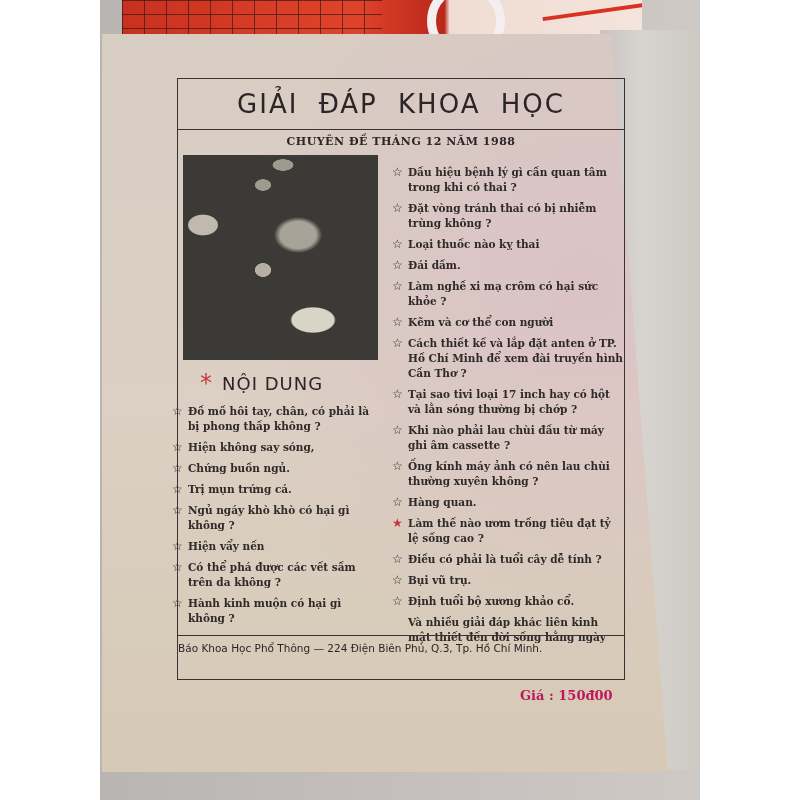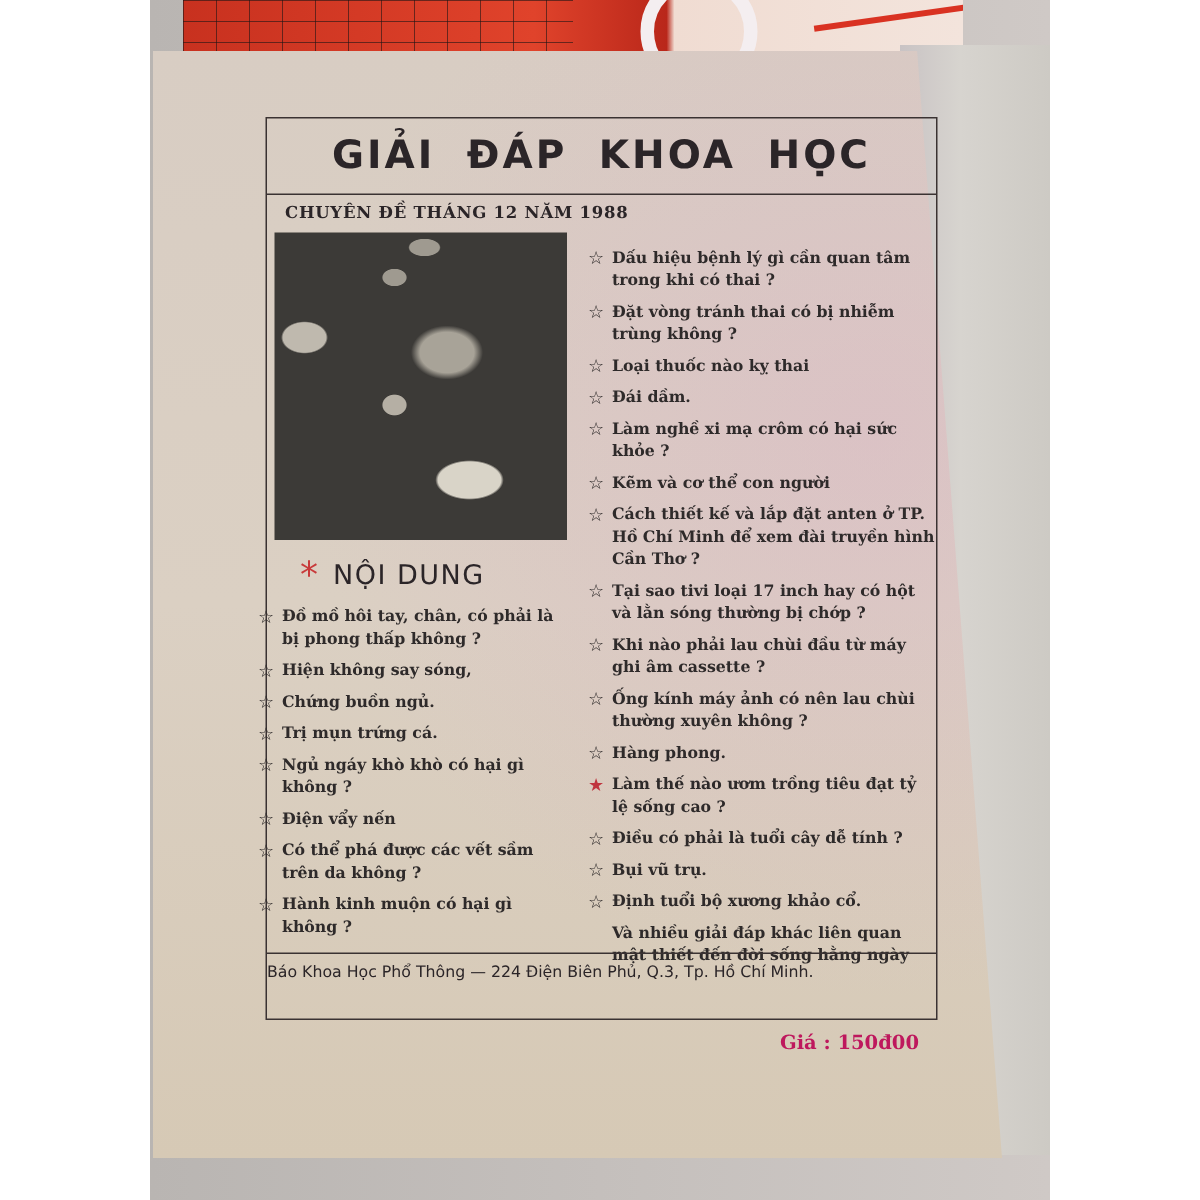--- a/index.html
+++ b/index.html
@@ -43,28 +43,28 @@
       linear-gradient(180deg,#d8cdc3 0%,#dbd0c3 50%,#d6c9b5 100%);
     clip-path:polygon(0 0, 90% 0, 100% 100%, 0 100%);
   }
   .frame {
     position:absolute; left:177px; top:78px; width:446px; height:600px;
     border:1.5px solid #3a3232;
   }
   .title-box {
     position:absolute; left:0; top:0; width:100%; height:50px;
     border-bottom:1.5px solid #3a3232;
-    display:flex; align-items:center; justify-content:center;font-weight:bold;
+    display:flex; align-items:center; justify-content:center;
   }
   .title {
     font-family:"DejaVu Sans", sans-serif;
     font-size:26px; letter-spacing:2px; color:#2b2528; word-spacing:10px;
   }
   .subtitle {
-    position:absolute; left:12px; top:56px; width:100%; 
+    position:absolute; left:0; top:56px; width:100%; text-align:center;
     font-size:11px; font-weight:bold; color:#2b2528; letter-spacing:.5px;
   }
   .flower-photo {
     position:absolute; left:5px; top:76px; width:195px; height:205px;
     background:
       radial-gradient(ellipse 38px 22px at 130px 165px, #d9d4c8 55%, transparent 60%),
       radial-gradient(ellipse 26px 18px at 20px 70px, #bfb9ae 55%, transparent 60%),
       radial-gradient(ellipse 40px 30px at 115px 80px, #a8a398 45%, transparent 60%),
       radial-gradient(ellipse 14px 12px at 80px 115px, #b5afa4 55%, transparent 60%),
       radial-gradient(ellipse 18px 10px at 100px 10px, #9f9a90 55%, transparent 60%),
@@ -139,21 +139,21 @@
     <div class="item">
         <span class="star">☆</span>
         <span>Trị mụn trứng cá.</span>
       </div>
     <div class="item">
         <span class="star">☆</span>
         <span>Ngủ ngáy khò khò có hại gì không ?</span>
       </div>
     <div class="item">
         <span class="star">☆</span>
-        <span>Điện vẩy nến</span>
+        <span>Hiện vẩy nến</span>
       </div>
     <div class="item">
         <span class="star">☆</span>
         <span>Có thể phá được các vết sầm trên da không ?</span>
       </div>
     <div class="item">
         <span class="star">☆</span>
         <span>Hành kinh muộn có hại gì không ?</span>
       </div>
   </div>
@@ -194,39 +194,39 @@
     <div class="item">
         <span class="star">☆</span>
         <span>Khi nào phải lau chùi đầu từ máy ghi âm cassette ?</span>
       </div>
     <div class="item">
         <span class="star">☆</span>
         <span>Ống kính máy ảnh có nên lau chùi thường xuyên không ?</span>
       </div>
     <div class="item">
         <span class="star">☆</span>
-        <span>Hàng phong.</span>
+        <span>Hàng quan.</span>
       </div>
     <div class="item">
         <span class="star red">★</span>
         <span>Làm thế nào ươm trồng tiêu đạt tỷ lệ sống cao ?</span>
       </div>
     <div class="item">
         <span class="star">☆</span>
         <span>Điều có phải là tuổi cây dễ tính ?</span>
       </div>
     <div class="item">
         <span class="star">☆</span>
         <span>Bụi vũ trụ.</span>
       </div>
     <div class="item">
         <span class="star">☆</span>
         <span>Định tuổi bộ xương khảo cổ.</span>
       </div>
-    <div class="item plain">Và nhiều giải đáp khác liên quan mật thiết đến đời sống hằng ngày</div>
+    <div class="item plain">Và nhiều giải đáp khác liên kinh mật thiết đến đời sống hằng ngày</div>
   </div>
 
   <div class="footer-box">
     <div>Báo Khoa Học Phổ Thông — 224 Điện Biên Phủ, Q.3, Tp. Hồ Chí Minh.</div>
   </div>
 </div>
 
 <div class="price">Giá : 150đ00</div>
 
 </body></html>

